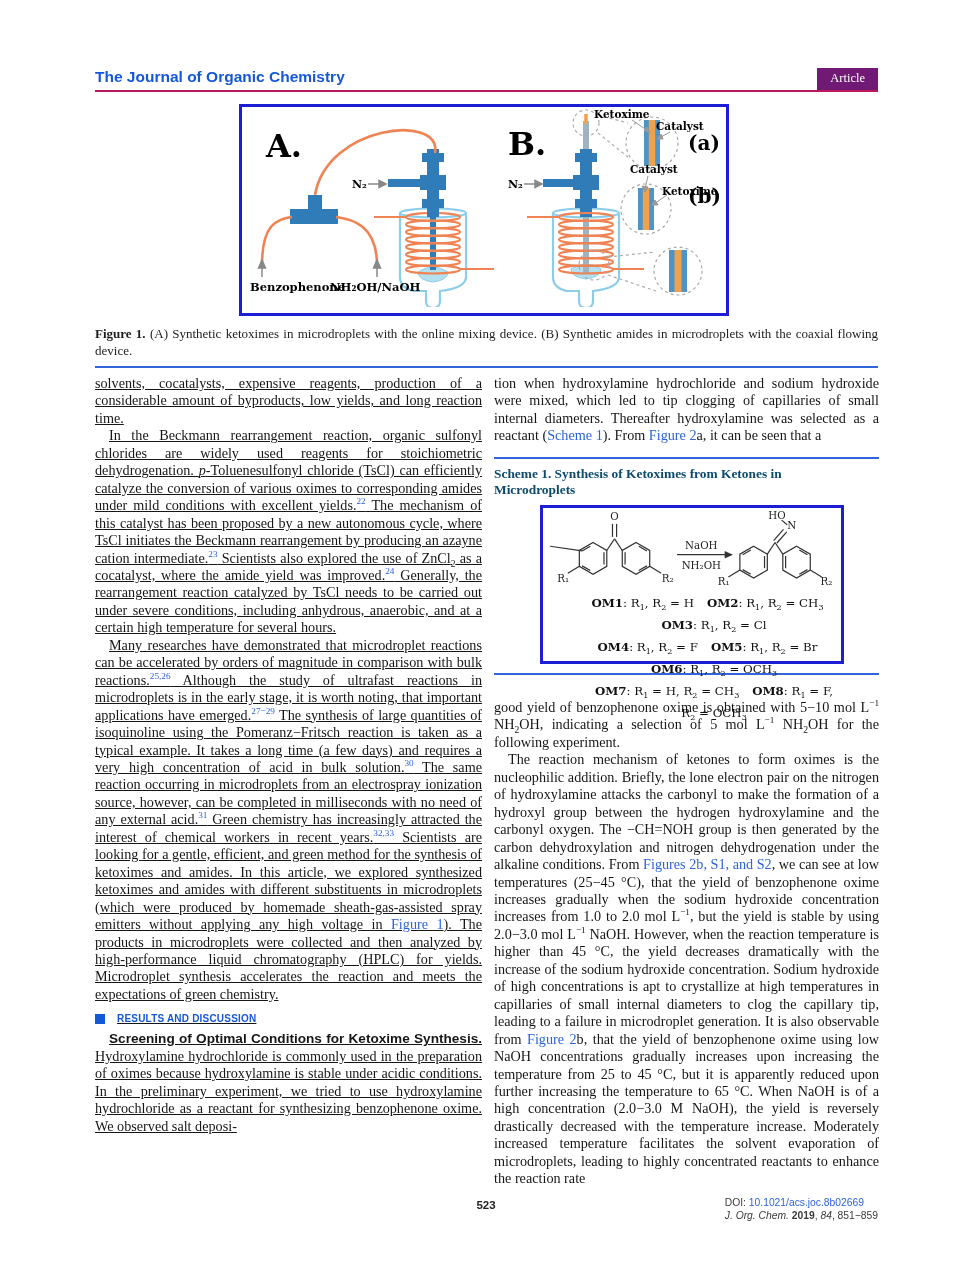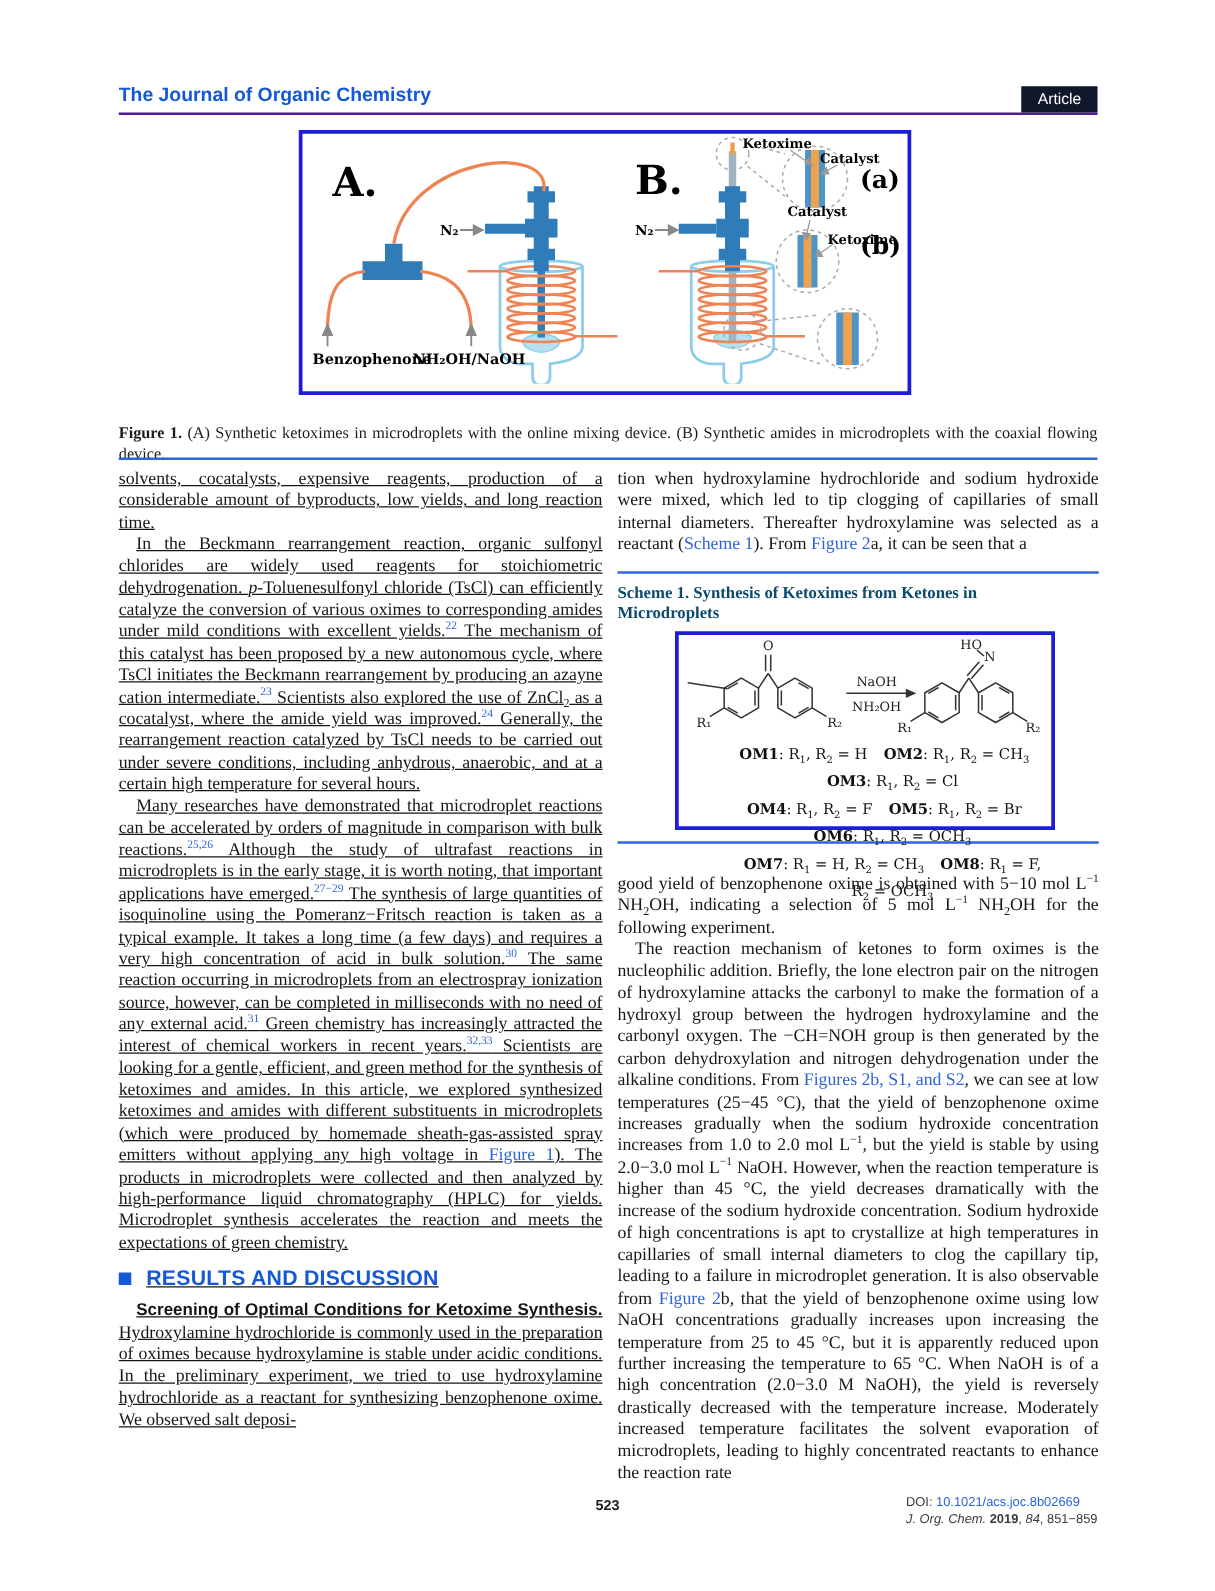--- a/index.html
+++ b/index.html
@@ -1,53 +1,53 @@
 <!DOCTYPE html>
 <html><head>
 <meta charset="utf-8">
 <style>
   html,body{margin:0;padding:0;}
   body{width:972px;height:1273px;background:#ffffff;position:relative;overflow:hidden;
        font-family:"Liberation Serif",serif;color:#161616;}
 
   
-  .header{position:absolute;left:95px;top:68px;width:783px;border-bottom:2px solid #4c1d95;
+  .header{position:absolute;left:95px;top:68px;width:783px;border-bottom:2px solid #be185d;
           display:flex;justify-content:space-between;align-items:flex-end;}
   .journal{color:#1558d6;font-family:"Liberation Sans",sans-serif;font-weight:bold;
            font-size:15.5px;padding-bottom:4px;}
-  .badge{background:#0f172a;color:#fff;font-family:Liberation Sans, sans-serif;
+  .badge{background:#701a75;color:#fff;font-family:Liberation Serif, serif;
          font-size:12.5px;padding:3px 13px 4px;}
 
   
   .figbox{position:absolute;left:239px;top:104px;width:484px;height:206px;
           border:3px solid #1d1dd4;background:#fff;}
 
   .caption{position:absolute;left:95px;top:326px;width:783px;font-size:13px;
-           line-height:16.6px;text-align:justify;color:#1d1d1d;margin-top:12px;}
+           line-height:16.6px;text-align:justify;color:#1d1d1d;}
   .caption-rule{position:absolute;left:95px;top:366px;width:783px;height:2px;background:#3166da;}
 
   
   .col-left{position:absolute;left:95px;top:375px;width:387px;text-decoration:underline;}
   .col-right{position:absolute;left:494px;top:375px;width:385px;}
   .para{font-size:14.2px;line-height:17.45px;text-align:justify;}
   .indent{text-indent:14px;}
 
   .sup{vertical-align:super;font-size:0.65em;line-height:0;}
   .sub{vertical-align:sub;font-size:0.68em;line-height:0;}
   .link{color:#2d63d8;cursor:pointer;}
   .sup.link{color:#2d63d8;}
   .i{font-style:italic;}
   .b{font-weight:bold;}
   .lead{font-family:"Liberation Sans",sans-serif;font-weight:bold;font-size:13.6px;}
   .sp{display:inline-block;width:13px;}
 
   .results{margin-top:10px;display:flex;align-items:center;gap:12px;}
   .bullet{width:10px;height:10px;background:#1558d6;flex:0 0 auto;}
   .results-title{color:#1558d6;font-family:"Liberation Sans",sans-serif;font-weight:bold;
-                 font-size:17px;letter-spacing:0.2px;}
+                 font-size:10px;letter-spacing:0.2px;}
   .after-heading{margin-top:6px;}
 
   
   .scheme-rule-top{margin-top:12px;height:2px;background:#3166da;}
   .scheme-heading{margin-top:7px;font-weight:bold;font-size:13.4px;line-height:16.6px;
                   max-width:348px;color:#0c4a6e;}
   .scheme-box{margin:6px 0 0 46px;width:298px;height:153px;border:3px solid #1d1dd4;
               position:relative;background:#fff;}
   .om-rows{position:absolute;left:0;right:0;top:84px;text-align:center;
            font-family:"DejaVu Serif",serif;font-size:11.8px;line-height:22px;color:#111;margin-left:44px;}

